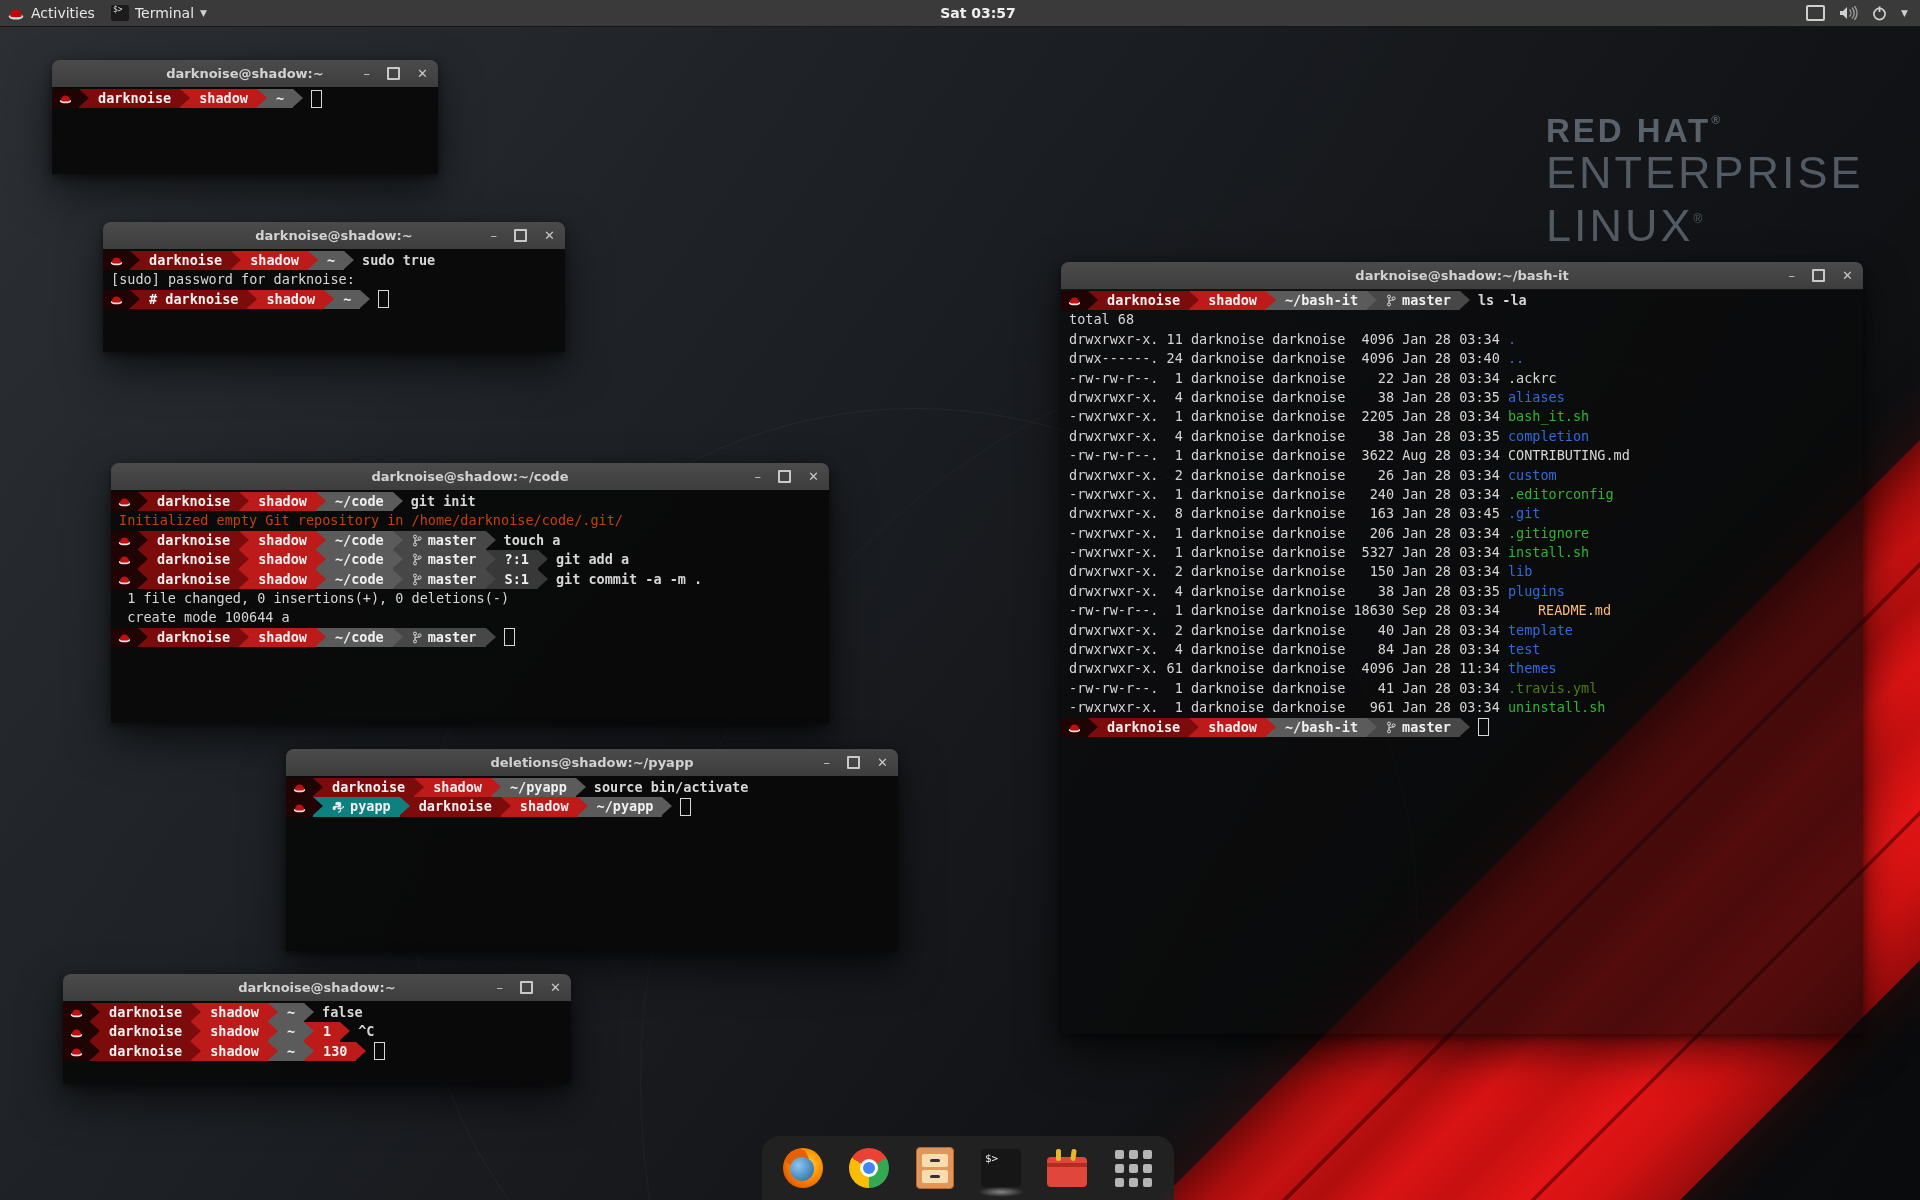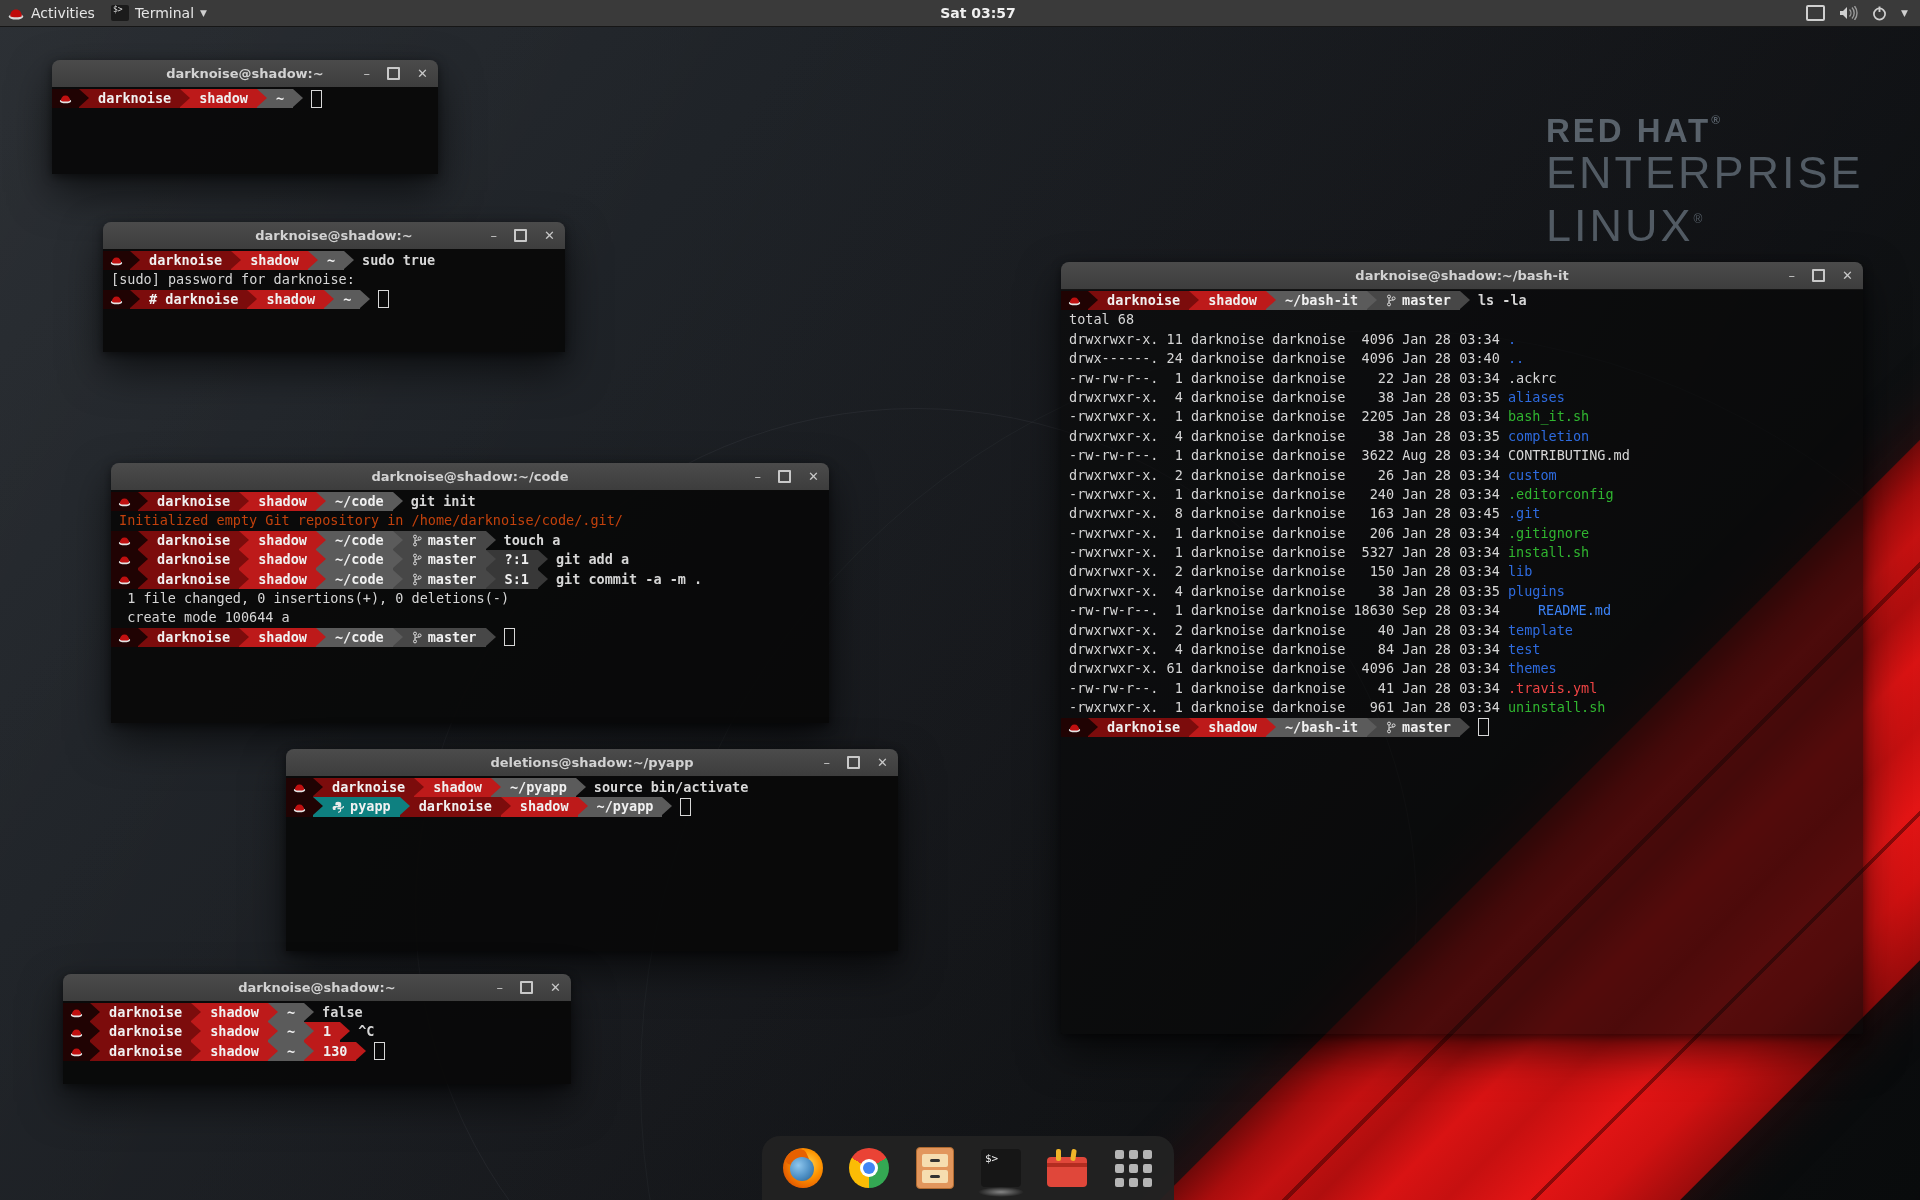--- a/index.html
+++ b/index.html
@@ -297,25 +297,25 @@
         <div class="term-line out"><span>-rwxrwxr-x.  1 darknoise darknoise  2205 Jan 28 03:34 </span><span style="color: rgb(48, 181, 48);">bash_it.sh</span></div>
         <div class="term-line out"><span>drwxrwxr-x.  4 darknoise darknoise    38 Jan 28 03:35 </span><span style="color: rgb(46, 107, 223);">completion</span></div>
         <div class="term-line out"><span>-rw-rw-r--.  1 darknoise darknoise  3622 Aug 28 03:34 </span><span style="color: rgb(214, 214, 214);">CONTRIBUTING.md</span></div>
         <div class="term-line out"><span>drwxrwxr-x.  2 darknoise darknoise    26 Jan 28 03:34 </span><span style="color: rgb(46, 107, 223);">custom</span></div>
         <div class="term-line out"><span>-rwxrwxr-x.  1 darknoise darknoise   240 Jan 28 03:34 </span><span style="color: rgb(48, 181, 48);">.editorconfig</span></div>
         <div class="term-line out"><span>drwxrwxr-x.  8 darknoise darknoise   163 Jan 28 03:45 </span><span style="color: rgb(46, 107, 223);">.git</span></div>
         <div class="term-line out"><span>-rwxrwxr-x.  1 darknoise darknoise   206 Jan 28 03:34 </span><span style="color: rgb(48, 181, 48);">.gitignore</span></div>
         <div class="term-line out"><span>-rwxrwxr-x.  1 darknoise darknoise  5327 Jan 28 03:34 </span><span style="color: rgb(48, 181, 48);">install.sh</span></div>
         <div class="term-line out"><span>drwxrwxr-x.  2 darknoise darknoise   150 Jan 28 03:34 </span><span style="color: rgb(46, 107, 223);">lib</span></div>
         <div class="term-line out"><span>drwxrwxr-x.  4 darknoise darknoise    38 Jan 28 03:35 </span><span style="color: rgb(46, 107, 223);">plugins</span></div>
-        <div class="term-line out"><span>-rw-rw-r--.  1 darknoise darknoise 18630 Sep 28 03:34 </span><span style="color: #3b82f6; padding-left: 30px;">README.md</span></div>
+        <div class="term-line out"><span>-rw-rw-r--.  1 darknoise darknoise 18630 Sep 28 03:34 </span><span style="color: #fdba74; padding-left: 30px;">README.md</span></div>
         <div class="term-line out"><span>drwxrwxr-x.  2 darknoise darknoise    40 Jan 28 03:34 </span><span style="color: rgb(46, 107, 223);">template</span></div>
         <div class="term-line out"><span>drwxrwxr-x.  4 darknoise darknoise    84 Jan 28 03:34 </span><span style="color: rgb(46, 107, 223);">test</span></div>
-        <div class="term-line out"><span>drwxrwxr-x. 61 darknoise darknoise  4096 Jan 28 03:34 </span><span style="color: rgb(46, 107, 223);">themes</span></div>
-        <div class="term-line out"><span>-rw-rw-r--.  1 darknoise darknoise    41 Jan 28 03:34 </span><span style="color: #ef4444;">.travis.yml</span></div>
+        <div class="term-line out"><span>drwxrwxr-x. 61 darknoise darknoise  4096 Jan 28 11:34 </span><span style="color: rgb(46, 107, 223);">themes</span></div>
+        <div class="term-line out"><span>-rw-rw-r--.  1 darknoise darknoise    41 Jan 28 03:34 </span><span style="color: #4d7c0f;">.travis.yml</span></div>
         <div class="term-line out"><span>-rwxrwxr-x.  1 darknoise darknoise   961 Jan 28 03:34 </span><span style="color: rgb(48, 181, 48);">uninstall.sh</span></div>
         <div class="term-line prompt"><span class="seg icon-only" style="background: rgb(32, 3, 3);"><span><svg width="13" height="11" viewBox="0 0 16 13">
                 <ellipse cx="8" cy="9.6" rx="7" ry="2.8" fill="#e3e3e3"></ellipse>
                 <path d="M2.4 9.2c0-3.8 2.3-6.3 5.6-6.3s5.6 2.5 5.6 6.3c-1.5 1.4-9.7 1.4-11.2 0z" fill="#c01010"></path>
               </svg></span></span><span class="arrwrap" style="background: rgb(124, 12, 12);"><span class="arr" style="border-left-color: rgb(32, 3, 3);"></span></span><span class="seg" style="background: rgb(124, 12, 12);"><span>darknoise</span></span><span class="arrwrap" style="background: rgb(189, 26, 26);"><span class="arr" style="border-left-color: rgb(124, 12, 12);"></span></span><span class="seg" style="background: rgb(189, 26, 26);"><span>shadow</span></span><span class="arrwrap" style="background: rgb(91, 91, 91);"><span class="arr" style="border-left-color: rgb(189, 26, 26);"></span></span><span class="seg" style="background: rgb(91, 91, 91);"><span>~/bash-it</span></span><span class="arrwrap" style="background: rgb(71, 71, 71);"><span class="arr" style="border-left-color: rgb(91, 91, 91);"></span></span><span class="seg" style="background: rgb(71, 71, 71);"><span><svg width="10" height="13" viewBox="0 0 10 13">
                 <circle cx="3" cy="2.6" r="1.5" fill="none" stroke="#ddd" stroke-width="1"></circle>
                 <circle cx="3" cy="10.4" r="1.5" fill="none" stroke="#ddd" stroke-width="1"></circle>
                 <circle cx="7.6" cy="4.4" r="1.5" fill="none" stroke="#ddd" stroke-width="1"></circle>
                 <path d="M3 4.1v4.8M3 7.6c0-2.2 4.6-1 4.6-1.7" fill="none" stroke="#ddd" stroke-width="1"></path>
               </svg></span><span>master</span></span><span class="arrwrap" style="background: transparent;"><span class="arr" style="border-left-color: rgb(71, 71, 71);"></span></span><span class="cursor"></span></div>

